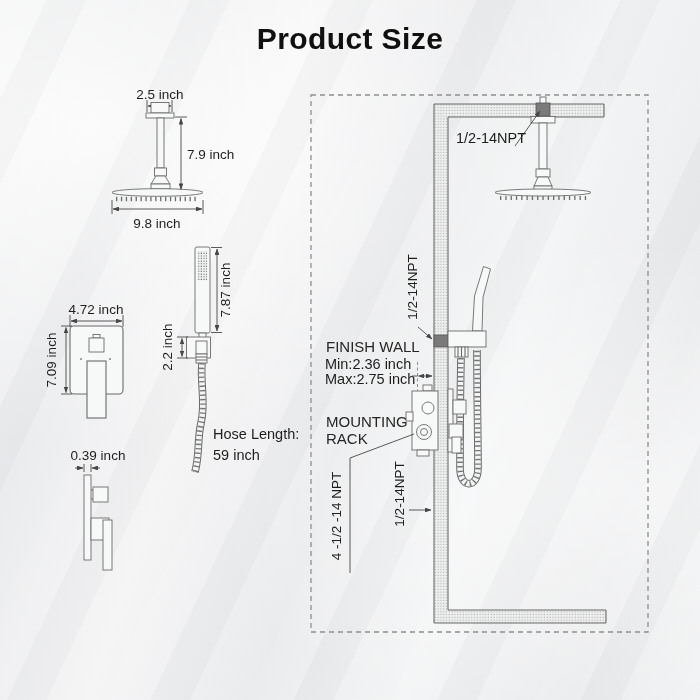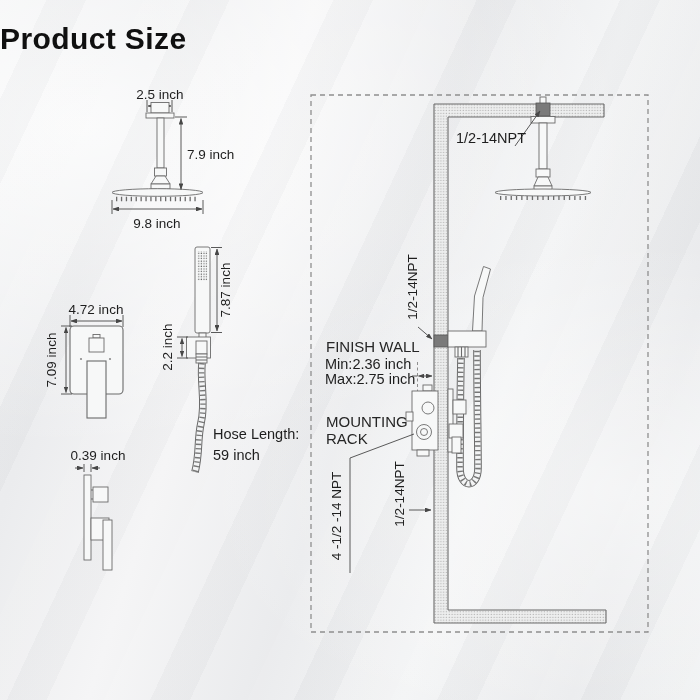--- a/index.html
+++ b/index.html
@@ -11,21 +11,21 @@
       radial-gradient(700px 420px at 88% 70%, rgba(255,255,255,.5), rgba(255,255,255,0) 60%),
       linear-gradient(108deg,#f0f1f2 0%,#e9eaec 18%,#f4f4f5 34%,#e8e9eb 52%,#f2f3f4 68%,#e7e8ea 86%,#eef0f1 100%);
   }
   .stage::before{
     content:"";position:absolute;inset:0;pointer-events:none;
     background:repeating-linear-gradient(115deg,rgba(255,255,255,.28) 0 42px,rgba(190,193,197,.14) 42px 78px,rgba(255,255,255,.2) 78px 130px);
     mix-blend-mode:normal;opacity:.55;
   }
   h1.title{
     position:absolute;top:22px;left:0;width:100%;margin:0;
-    text-align:left;font-size:30px;font-weight:800;letter-spacing:.4px;
+    text-align:center;font-size:30px;font-weight:800;letter-spacing:.4px;
     color:#101010;z-index:2;
   }
   svg.draw{position:absolute;inset:0;z-index:1;}
   .ln{stroke:#6b6b6b;stroke-width:1.1;fill:none;}
   .fw{fill:#f7f8f8;stroke:#6b6b6b;stroke-width:1.1;}
   .fw2{fill:#f7f8f8;stroke:#6b6b6b;stroke-width:0.9;}
   .dk{fill:#7a7a7a;stroke:#555;stroke-width:0.8;}
   .dim{stroke:#474747;stroke-width:0.9;fill:none;}
   .t13{font-size:13.5px;fill:#1e1e1e;}
   .t14{font-size:14.5px;fill:#1e1e1e;}

